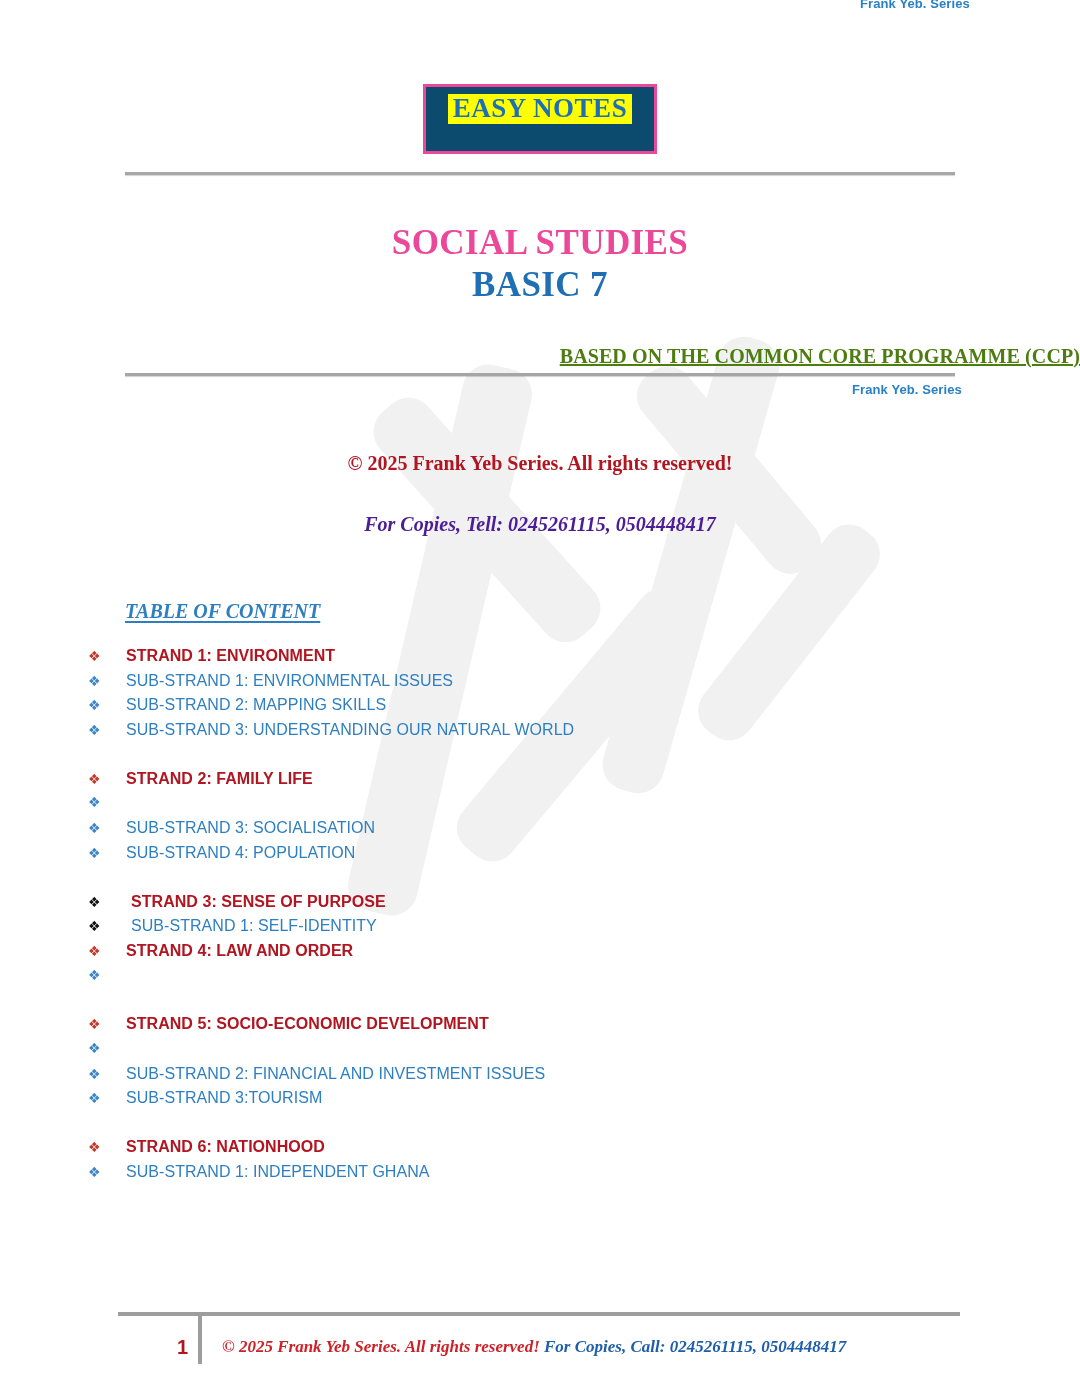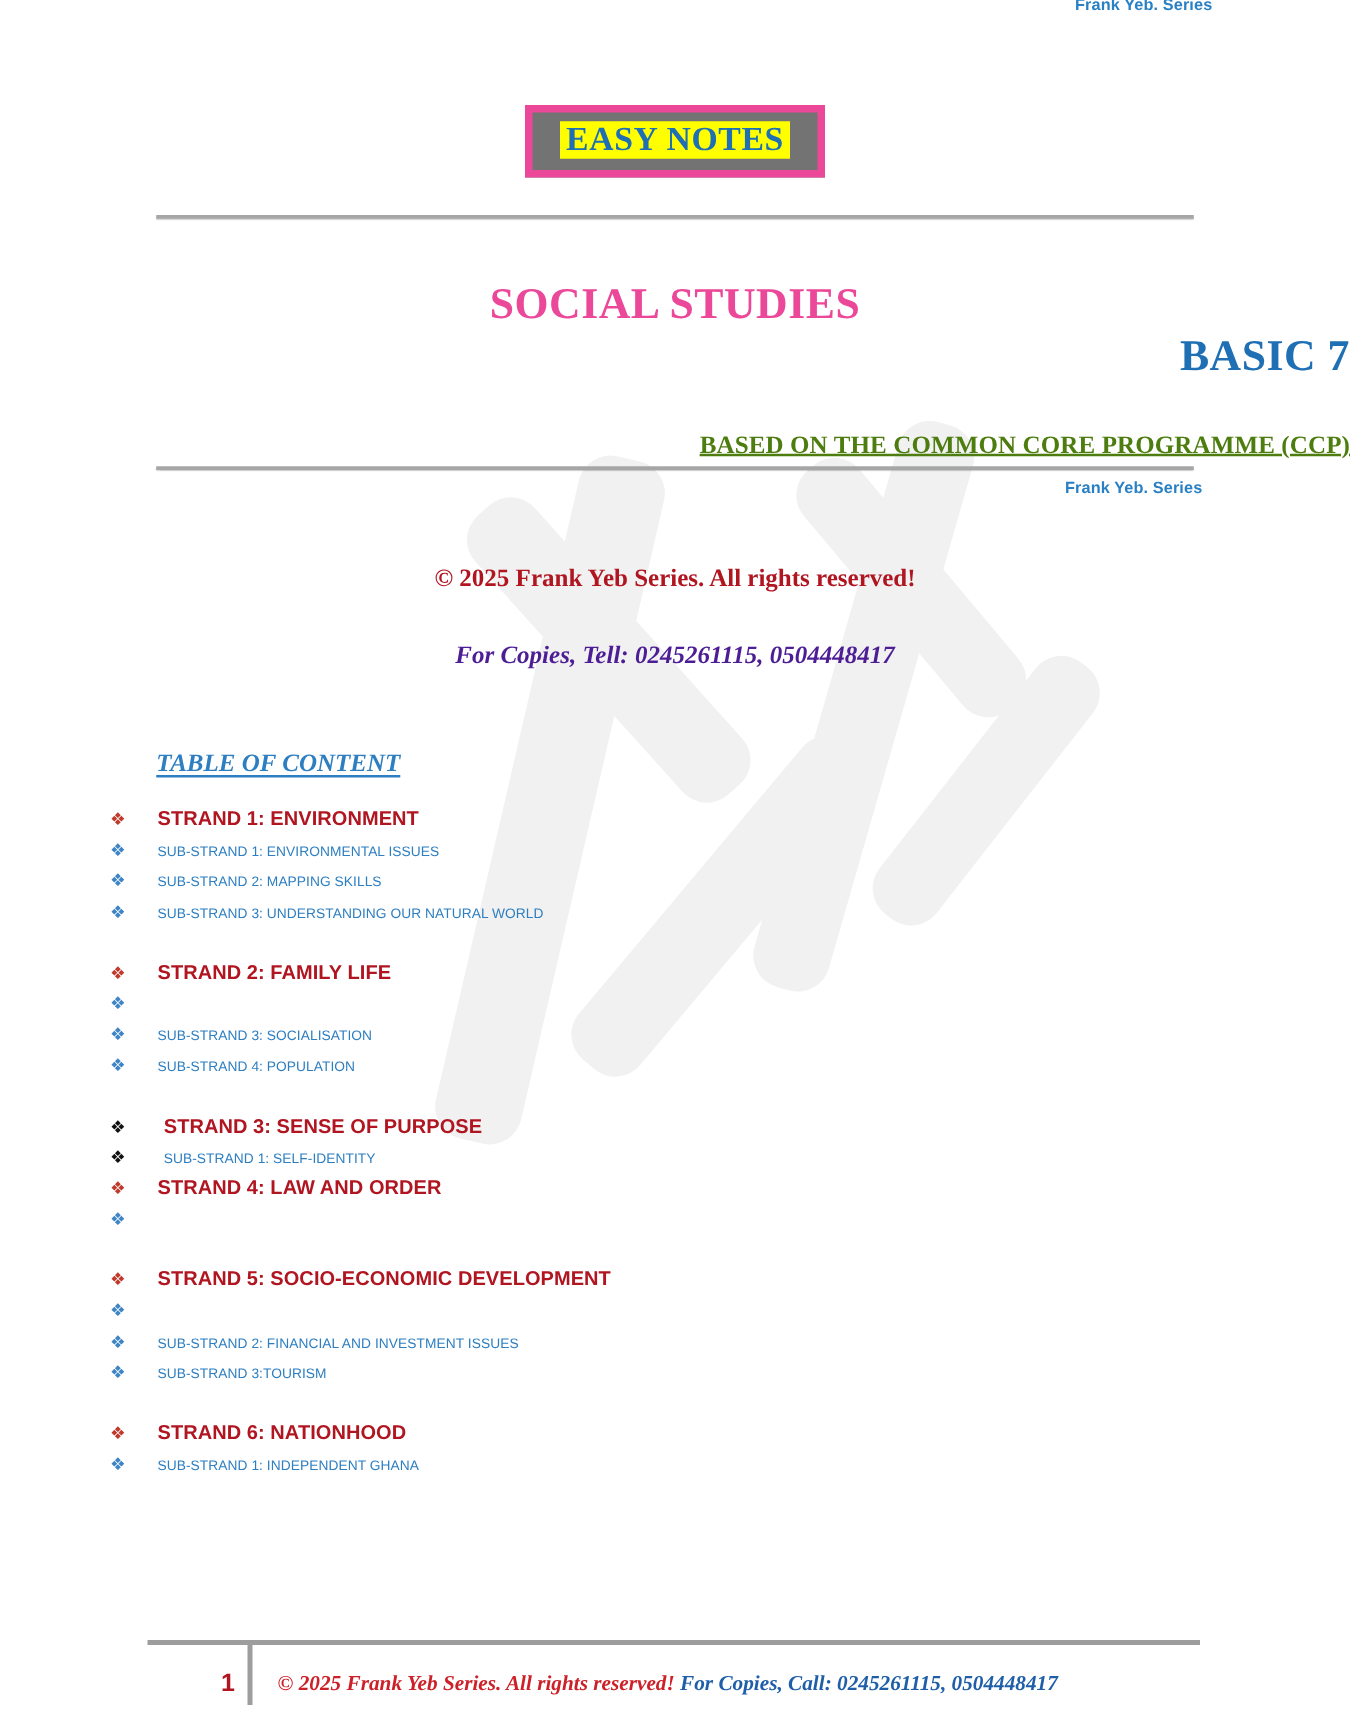--- a/index.html
+++ b/index.html
@@ -62,23 +62,23 @@
   
   .logo-wrap {
     position: absolute;
     left: 0; right: 0;
     top: 84px;
     display: flex;
     justify-content: center;
     z-index: 4;
   }
   .logo-box {
-    border: 6px solid #ec4899;
-    padding: 7px 22px 9px 22px;
-    background: #737373;
+    border: 3px solid #ec4899;
+    padding: 7px 22px 27px 22px;
+    background: #0c4a6e;
     line-height: 1;
   }
   .logo-text {
     display: inline-block;
     background: #ffff00;
     color: #1f6fb5;
     font-family: "Liberation Serif", "DejaVu Serif", serif;
     font-weight: bold;
     font-size: 27px;
     letter-spacing: 0.5px;
@@ -115,21 +115,20 @@
     letter-spacing: 0.4px;
     margin: 0;
   }
   .doc-subtitle {
     color: #1f6fb5;
     font-weight: bold;
     font-size: 35px;
     line-height: 42px;
     letter-spacing: 0.4px;
     margin: 0;
-    text-align: right;
   }
   .ccp-line {
     position: absolute;
     left: 0; right: 0;
     top: 345px;
     text-align: right;
     color: #4d7c0f;
     font-weight: bold;
     font-size: 20px;
     letter-spacing: 0.1px;
@@ -192,21 +191,21 @@
     white-space: nowrap;
   }
   .toc-bullet {
     width: 38px;
     flex: 0 0 38px;
     font-size: 14px;
     line-height: 1;
     text-align: left;
   }
   .toc-label {
-    font-size: 11px;
+    font-size: 16px;
     line-height: 1;
     letter-spacing: 0.05px;
   }
 
   .strand .toc-bullet { color: #c0392b; }
   .strand .toc-label  { color: #b01520; font-weight: bold; font-size: 16px; }
 
   .substrand .toc-bullet { color: #3d85c6; }
   .substrand .toc-label  { color: #2e7fc1; font-weight: normal; }
 

